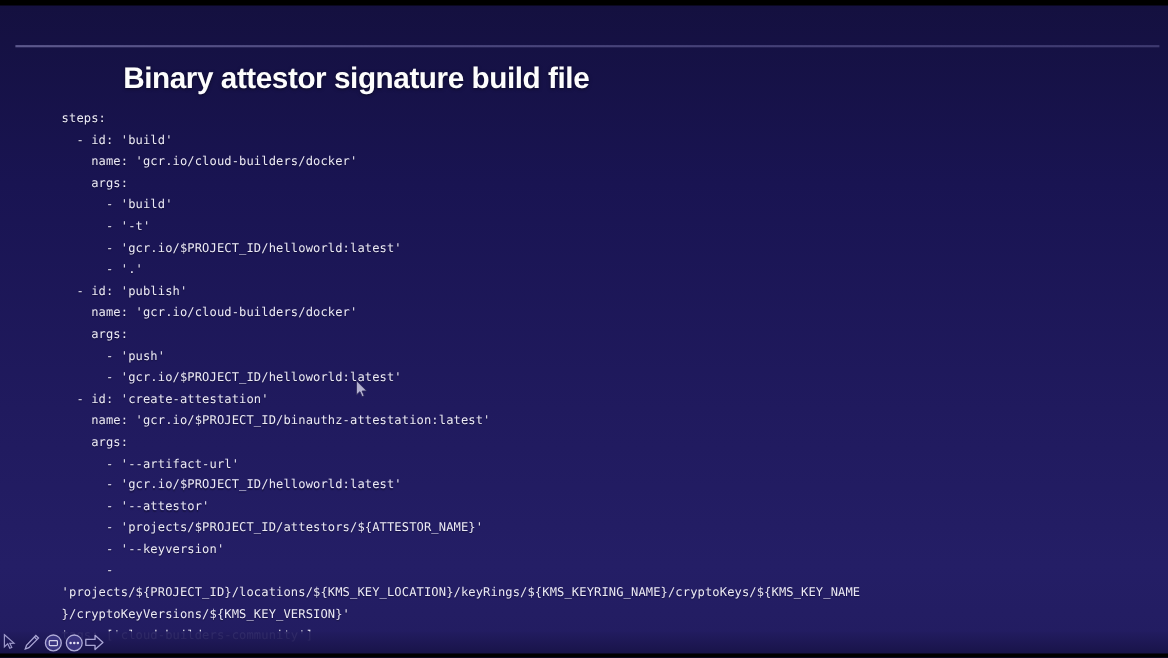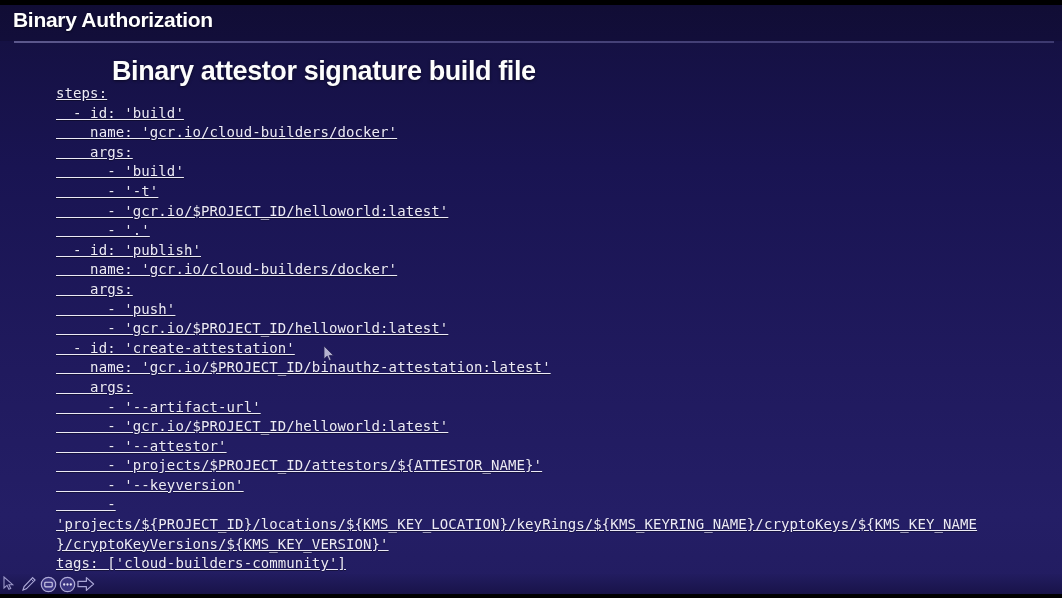--- a/index.html
+++ b/index.html
@@ -90,31 +90,30 @@
     letter-spacing:-0.4px;
     white-space:nowrap;
     text-shadow:0 1px 3px rgba(0,0,0,.5);
     z-index:10;
   }
 
   
   #code-block {
     position:absolute;
     left:56px;
-    top:84px;
+    top:98px;
     width:1000px;
     z-index:10;
     font-family:"DejaVu Sans Mono", "Liberation Mono", monospace;
-    font-size:14px;
+    font-size:11px;
     line-height:19.6px;
     color:#eceaf6;
     white-space:pre;
     letter-spacing:0.1px;
     text-shadow:0 1px 1px rgba(0,0,0,.35);
-    text-decoration:underline;
   }
   #code-block .code-line {
     height:19.6px;
     white-space:pre;
   }
 
   
   #mouse-cursor {
     position:absolute;
     left:323px;
@@ -151,23 +150,20 @@
   }
   #toolbar svg { display:block; }
 </style>
 </head>
 <body>
 
 <div id="slide">
 
   <div class="letterbox top"></div>
 
-  <div id="header">
-    <div id="header-title">Binary Authorization</div>
-  </div>
   <div id="header-divider"></div>
 
   <div id="slide-title">Binary attestor signature build file</div>
 
   <div id="code-block"><div class="code-line">steps:</div><div class="code-line">  - id: 'build'</div><div class="code-line">    name: 'gcr.io/cloud-builders/docker'</div><div class="code-line">    args:</div><div class="code-line">      - 'build'</div><div class="code-line">      - '-t'</div><div class="code-line">      - 'gcr.io/$PROJECT_ID/helloworld:latest'</div><div class="code-line">      - '.'</div><div class="code-line">  - id: 'publish'</div><div class="code-line">    name: 'gcr.io/cloud-builders/docker'</div><div class="code-line">    args:</div><div class="code-line">      - 'push'</div><div class="code-line">      - 'gcr.io/$PROJECT_ID/helloworld:latest'</div><div class="code-line">  - id: 'create-attestation'</div><div class="code-line">    name: 'gcr.io/$PROJECT_ID/binauthz-attestation:latest'</div><div class="code-line">    args:</div><div class="code-line">      - '--artifact-url'</div><div class="code-line">      - 'gcr.io/$PROJECT_ID/helloworld:latest'</div><div class="code-line">      - '--attestor'</div><div class="code-line">      - 'projects/$PROJECT_ID/attestors/${ATTESTOR_NAME}'</div><div class="code-line">      - '--keyversion'</div><div class="code-line">      -</div><div class="code-line">'projects/${PROJECT_ID}/locations/${KMS_KEY_LOCATION}/keyRings/${KMS_KEYRING_NAME}/cryptoKeys/${KMS_KEY_NAME</div><div class="code-line">}/cryptoKeyVersions/${KMS_KEY_VERSION}'</div><div class="code-line">tags: ['cloud-builders-community']</div></div>
 
   <svg id="mouse-cursor" viewBox="0 0 12 16" style="left: 323px; top: 346px;">
     <path d="M1 0 L1 13 L4.2 10.1 L6.2 14.6 L8.1 13.8 L6.2 9.5 L10.4 9.4 Z" fill="#cfcde4" stroke="#2a2555" stroke-width="0.8"></path>
   </svg>
 

